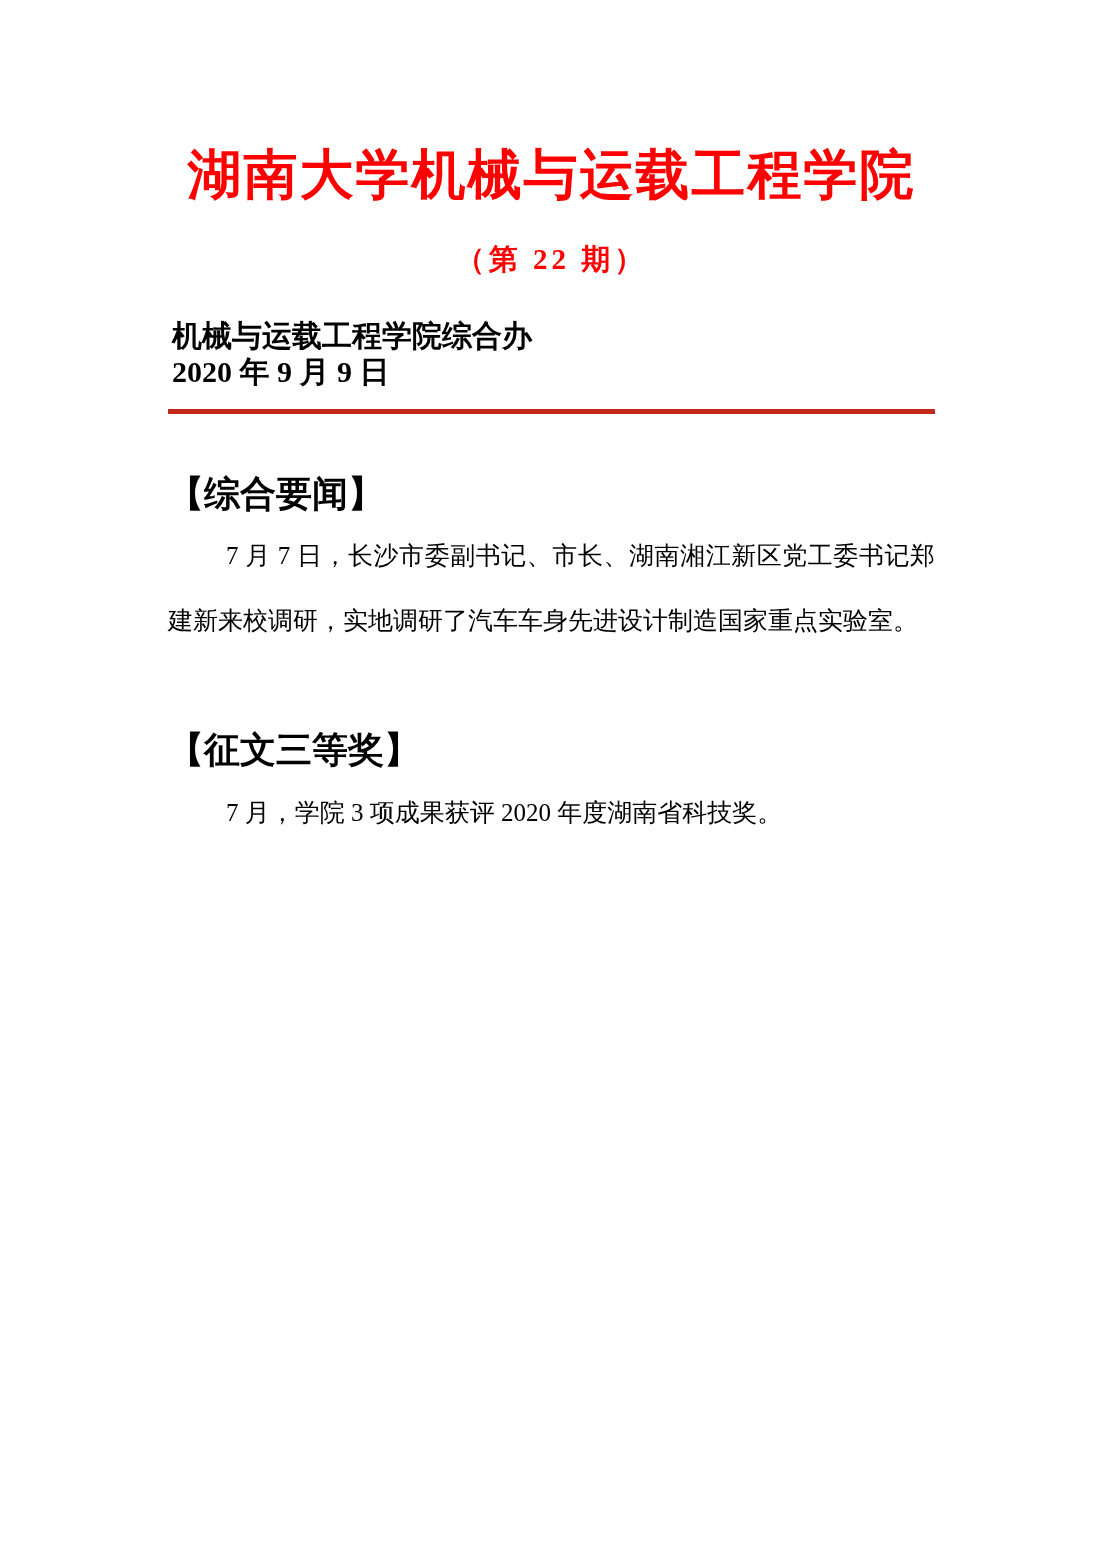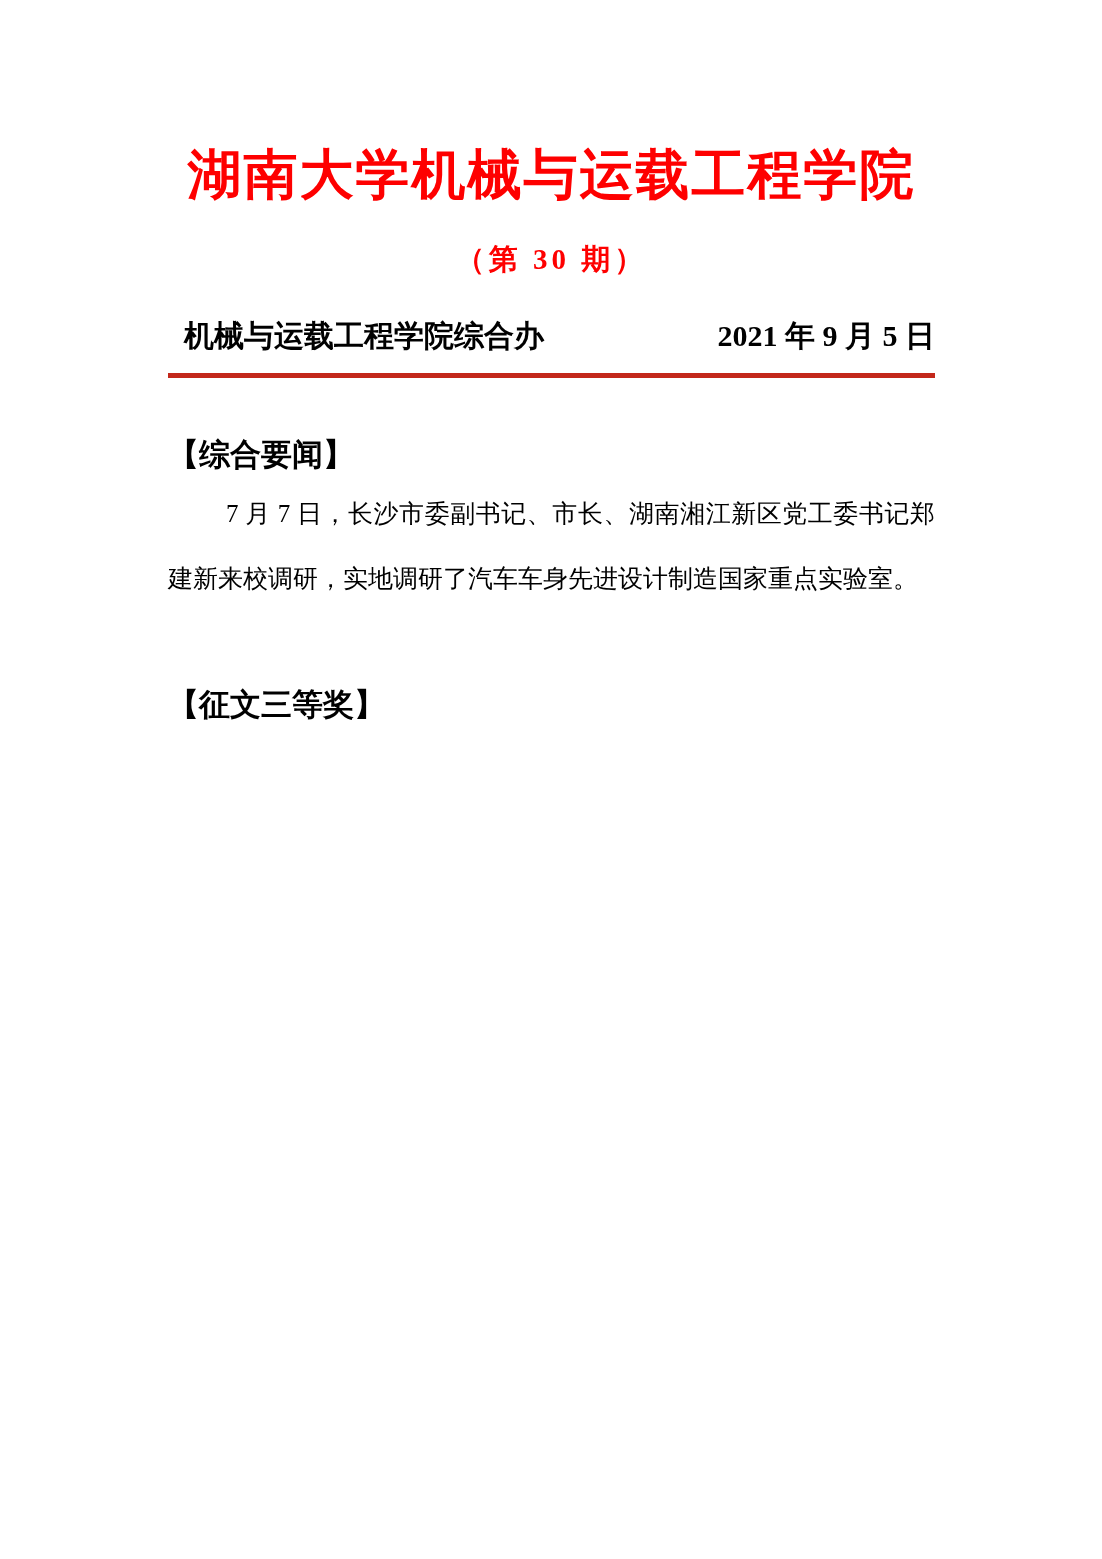--- a/index.html
+++ b/index.html
@@ -42,36 +42,37 @@
   }
   .issue-number {
     margin: 30px 0 0 0;
     text-align: center;
     font-size: 29px;
     font-weight: bold;
     color: #fe0000;
     letter-spacing: 4px;
   }
   .masthead-row {
-    margin: 38px 0 0 16px;
+    margin: 38px 0 0 4px;
     display: flex;
     justify-content: space-between;
     align-items: baseline;
     font-size: 30px;
     font-weight: bold;
     line-height: 1.2;
+    flex-direction: column;
   }
   .red-rule {
     border: none;
     height: 5px;
     background: #c3281b;
     margin: 19px 0 0 0;
   }
   .section-heading {
-    font-size: 31px;
+    font-size: 36px;
     font-weight: bold;
     margin: 0;
     line-height: 1.3;
   }
   .section-1 .section-heading { margin-top: 57px; }
   .section-2 .section-heading { margin-top: 74px; }
   .body-para {
     margin: 6px 0 0 0;
     font-size: 25px;
     line-height: 65px;
@@ -81,31 +82,32 @@
   }
 </style>
 </head>
 <body>
 
 <div class="page">
 
   <h1 class="masthead-title">湖南大学机械与运载工程学院</h1>
 
 
-  <div class="issue-number">（第 30 期）</div>
+  <div class="issue-number">（第 22 期）</div>
 
   <div class="masthead-row">
     <span>机械与运载工程学院综合办</span>
-    <span>2021 年 9 月 5 日</span>
+    <span>2020 年 9 月 9 日</span>
   </div>
 
   <hr class="red-rule">
 
   <section class="section-1">
     <h3 class="section-heading">【综合要闻】</h3>
     <p class="body-para">7 月 7 日，长沙市委副书记、市长、湖南湘江新区党工委书记郑建新来校调研，实地调研了汽车车身先进设计制造国家重点实验室。</p>
   </section>
 
   <section class="section-2">
     <h3 class="section-heading">【征文三等奖】</h3>
+    <p class="body-para">7 月，学院 3 项成果获评 2020 年度湖南省科技奖。</p>
   </section>
 
 </div>
 
 </body></html>

